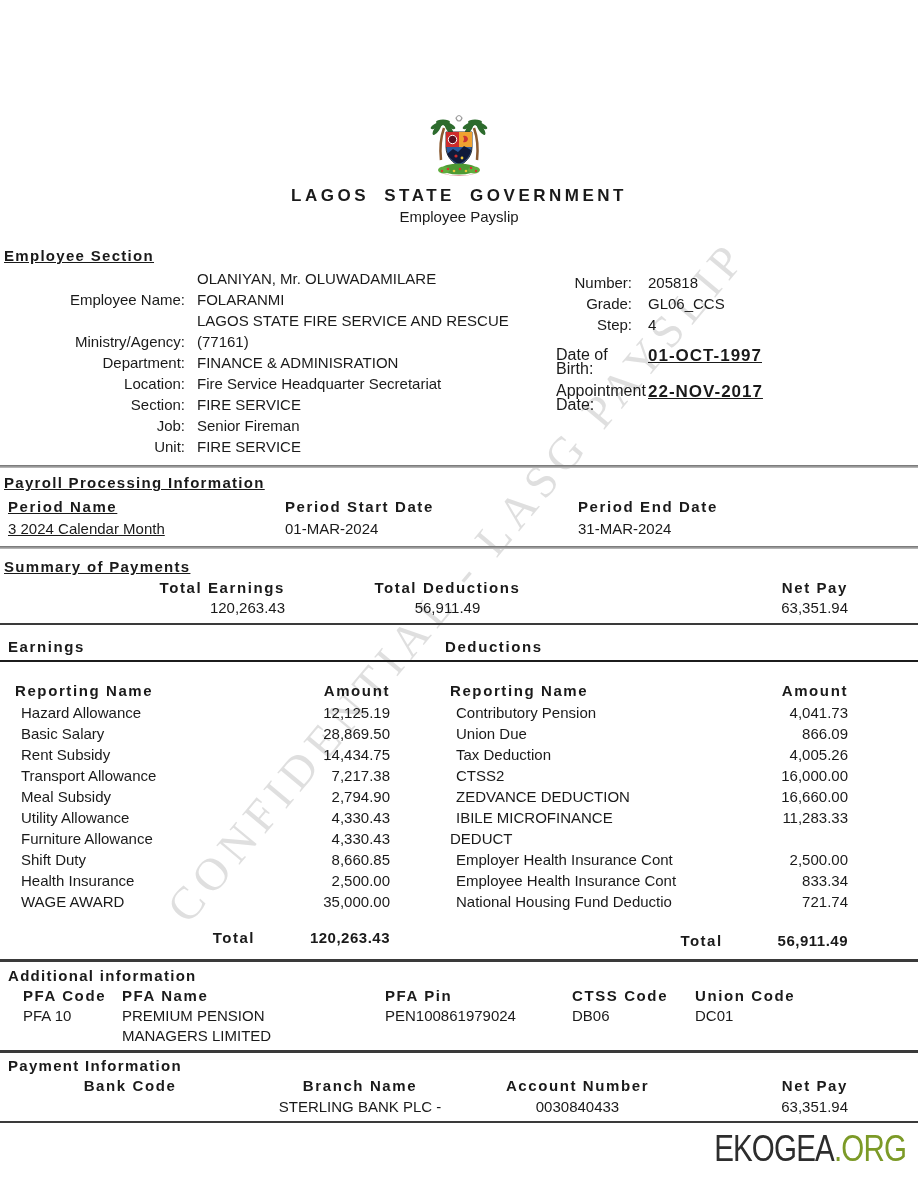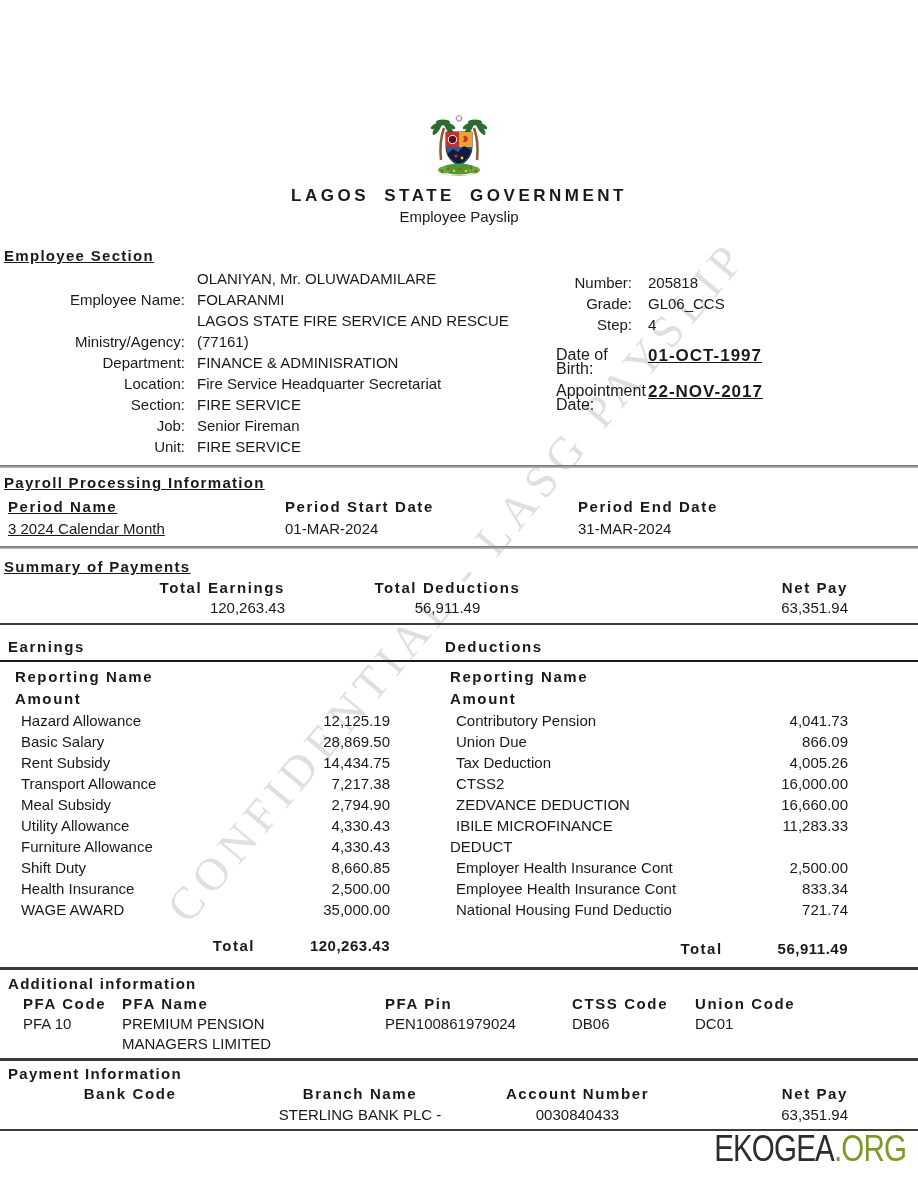--- a/index.html
+++ b/index.html
@@ -54,21 +54,21 @@
   .sm-c1 { width:285px; text-align:right; }
   .sm-c2 { width:325px; text-align:center; }
   .sm-c3 { flex:1; text-align:right; padding-right:70px; }
   
   .tbl-heads { display:flex; margin-top:12px; line-height:20px; }
   .tbl-heads .h1 { margin-left:8px; width:437px; }
   .tbl-heads .h2 { flex:1; }
   .cols { display:flex; }
   .col-e { width:375px; margin-left:15px; flex:none; }
   .col-d { width:398px; margin-left:60px; flex:none; }
-  .t-colhead { display:flex; line-height:22px; margin-top:4px;flex-direction:column; }
+  .t-colhead { display:flex; line-height:22px; margin-top:18px; }
   .t-colhead .cn { flex:1; }
   .t-row { display:flex; line-height:21px; align-items:flex-start; }
   .t-name { flex:1; text-indent:6px; }
   .col-e .t-name { max-width:280px; }
   .col-d .t-name { max-width:228px; }
   .t-amt { margin-left:auto; text-align:right; white-space:nowrap; }
   .t-total { display:flex; line-height:21px; margin-top:15px; font-weight:bold; }
   .t-total .tl { flex:1; text-align:right; padding-right:55px; letter-spacing:1.5px; }
   .t-total .tv { letter-spacing:0.5px; }
   

